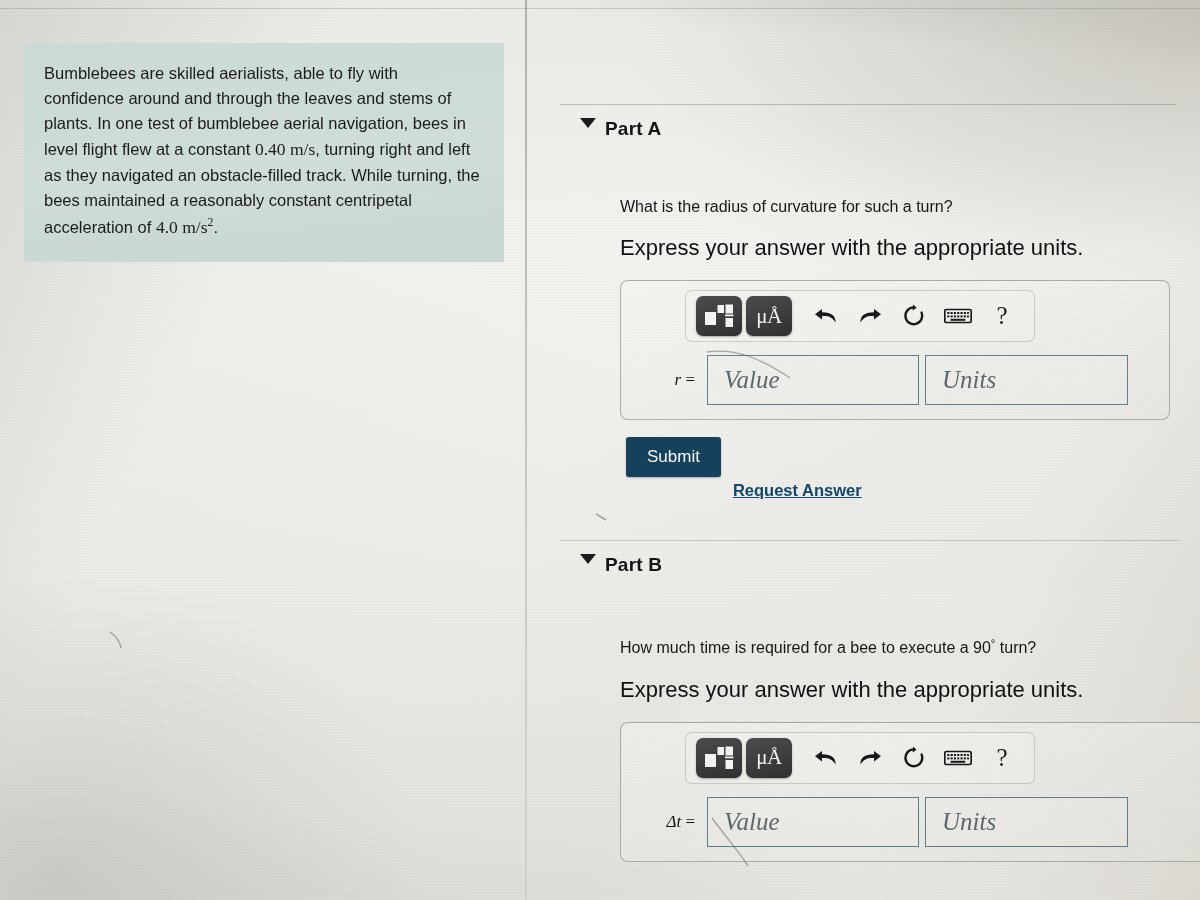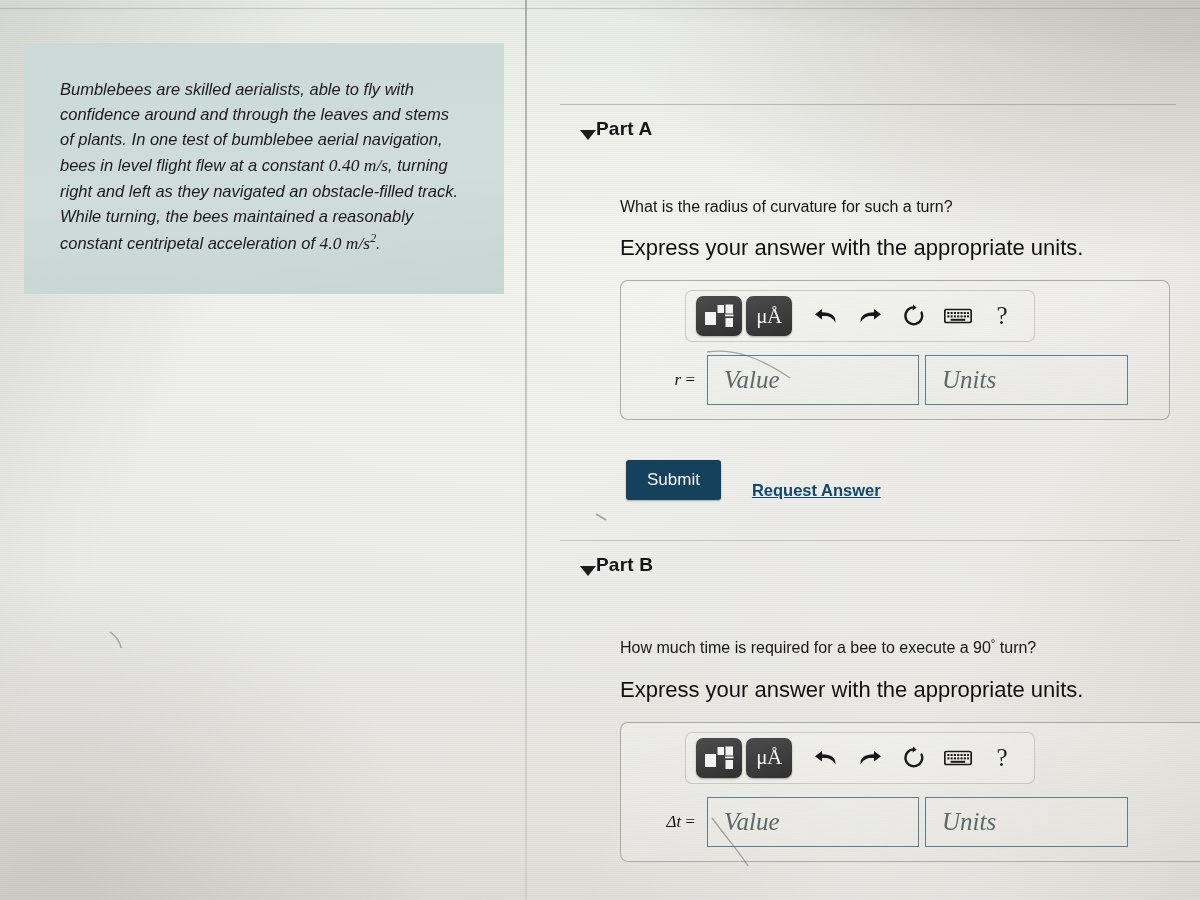--- a/index.html
+++ b/index.html
@@ -61,40 +61,40 @@
     left: 24px;
     top: 43px;
     width: 480px;
     padding: 18px 22px 22px 20px;
     box-sizing: border-box;
     background: linear-gradient(175deg, rgba(202,217,215,0.96) 0%, rgba(206,220,217,0.95) 55%, rgba(198,212,210,0.94) 100%);
     color: #1b1b1b;
     font-size: 16.5px;
     line-height: 1.52;
   }
-  #problem-text { margin: 16px; font-style: italic; }
+  #problem-text { margin: 0; }
   .mathy {
     font-family: "Liberation Serif", serif;
     font-size: 17.5px;
   }
   .mathy sup { font-size: 0.68em; }
 
   
   #question-column {
     position: absolute;
     left: 525px;
     top: 0;
     width: 675px;
     height: 900px;
   }
 
   .part-header {
     display: flex;
-    align-items: flex-end;
-    gap: 0;
+    align-items: flex-start;
+    gap: 9px;
     padding-left: 55px;
   }
   .chevron {
     width: 0; height: 0;
     border-left: 8px solid transparent;
     border-right: 8px solid transparent;
     border-top: 10px solid #1c1c1c;
     flex: none;
   }
   .part-title {
@@ -203,22 +203,22 @@
     font-family: "Liberation Serif", serif;
     font-style: italic;
     font-size: 25px;
     color: #3e4b4e;
     opacity: 0.82;
   }
 
   
   .action-row {
     display: flex;
-    align-items: flex-end;
-    gap: 31px;
+    align-items: flex-start;
+    gap: 12px;
     margin-top: 17px;
     padding-left: 6px;
   }
   .submit-btn {
     background: #16415c;
     color: #f4f7f8;
     border: none;
     border-radius: 3px;
     font-family: "Liberation Sans", sans-serif;
     font-size: 17px;

